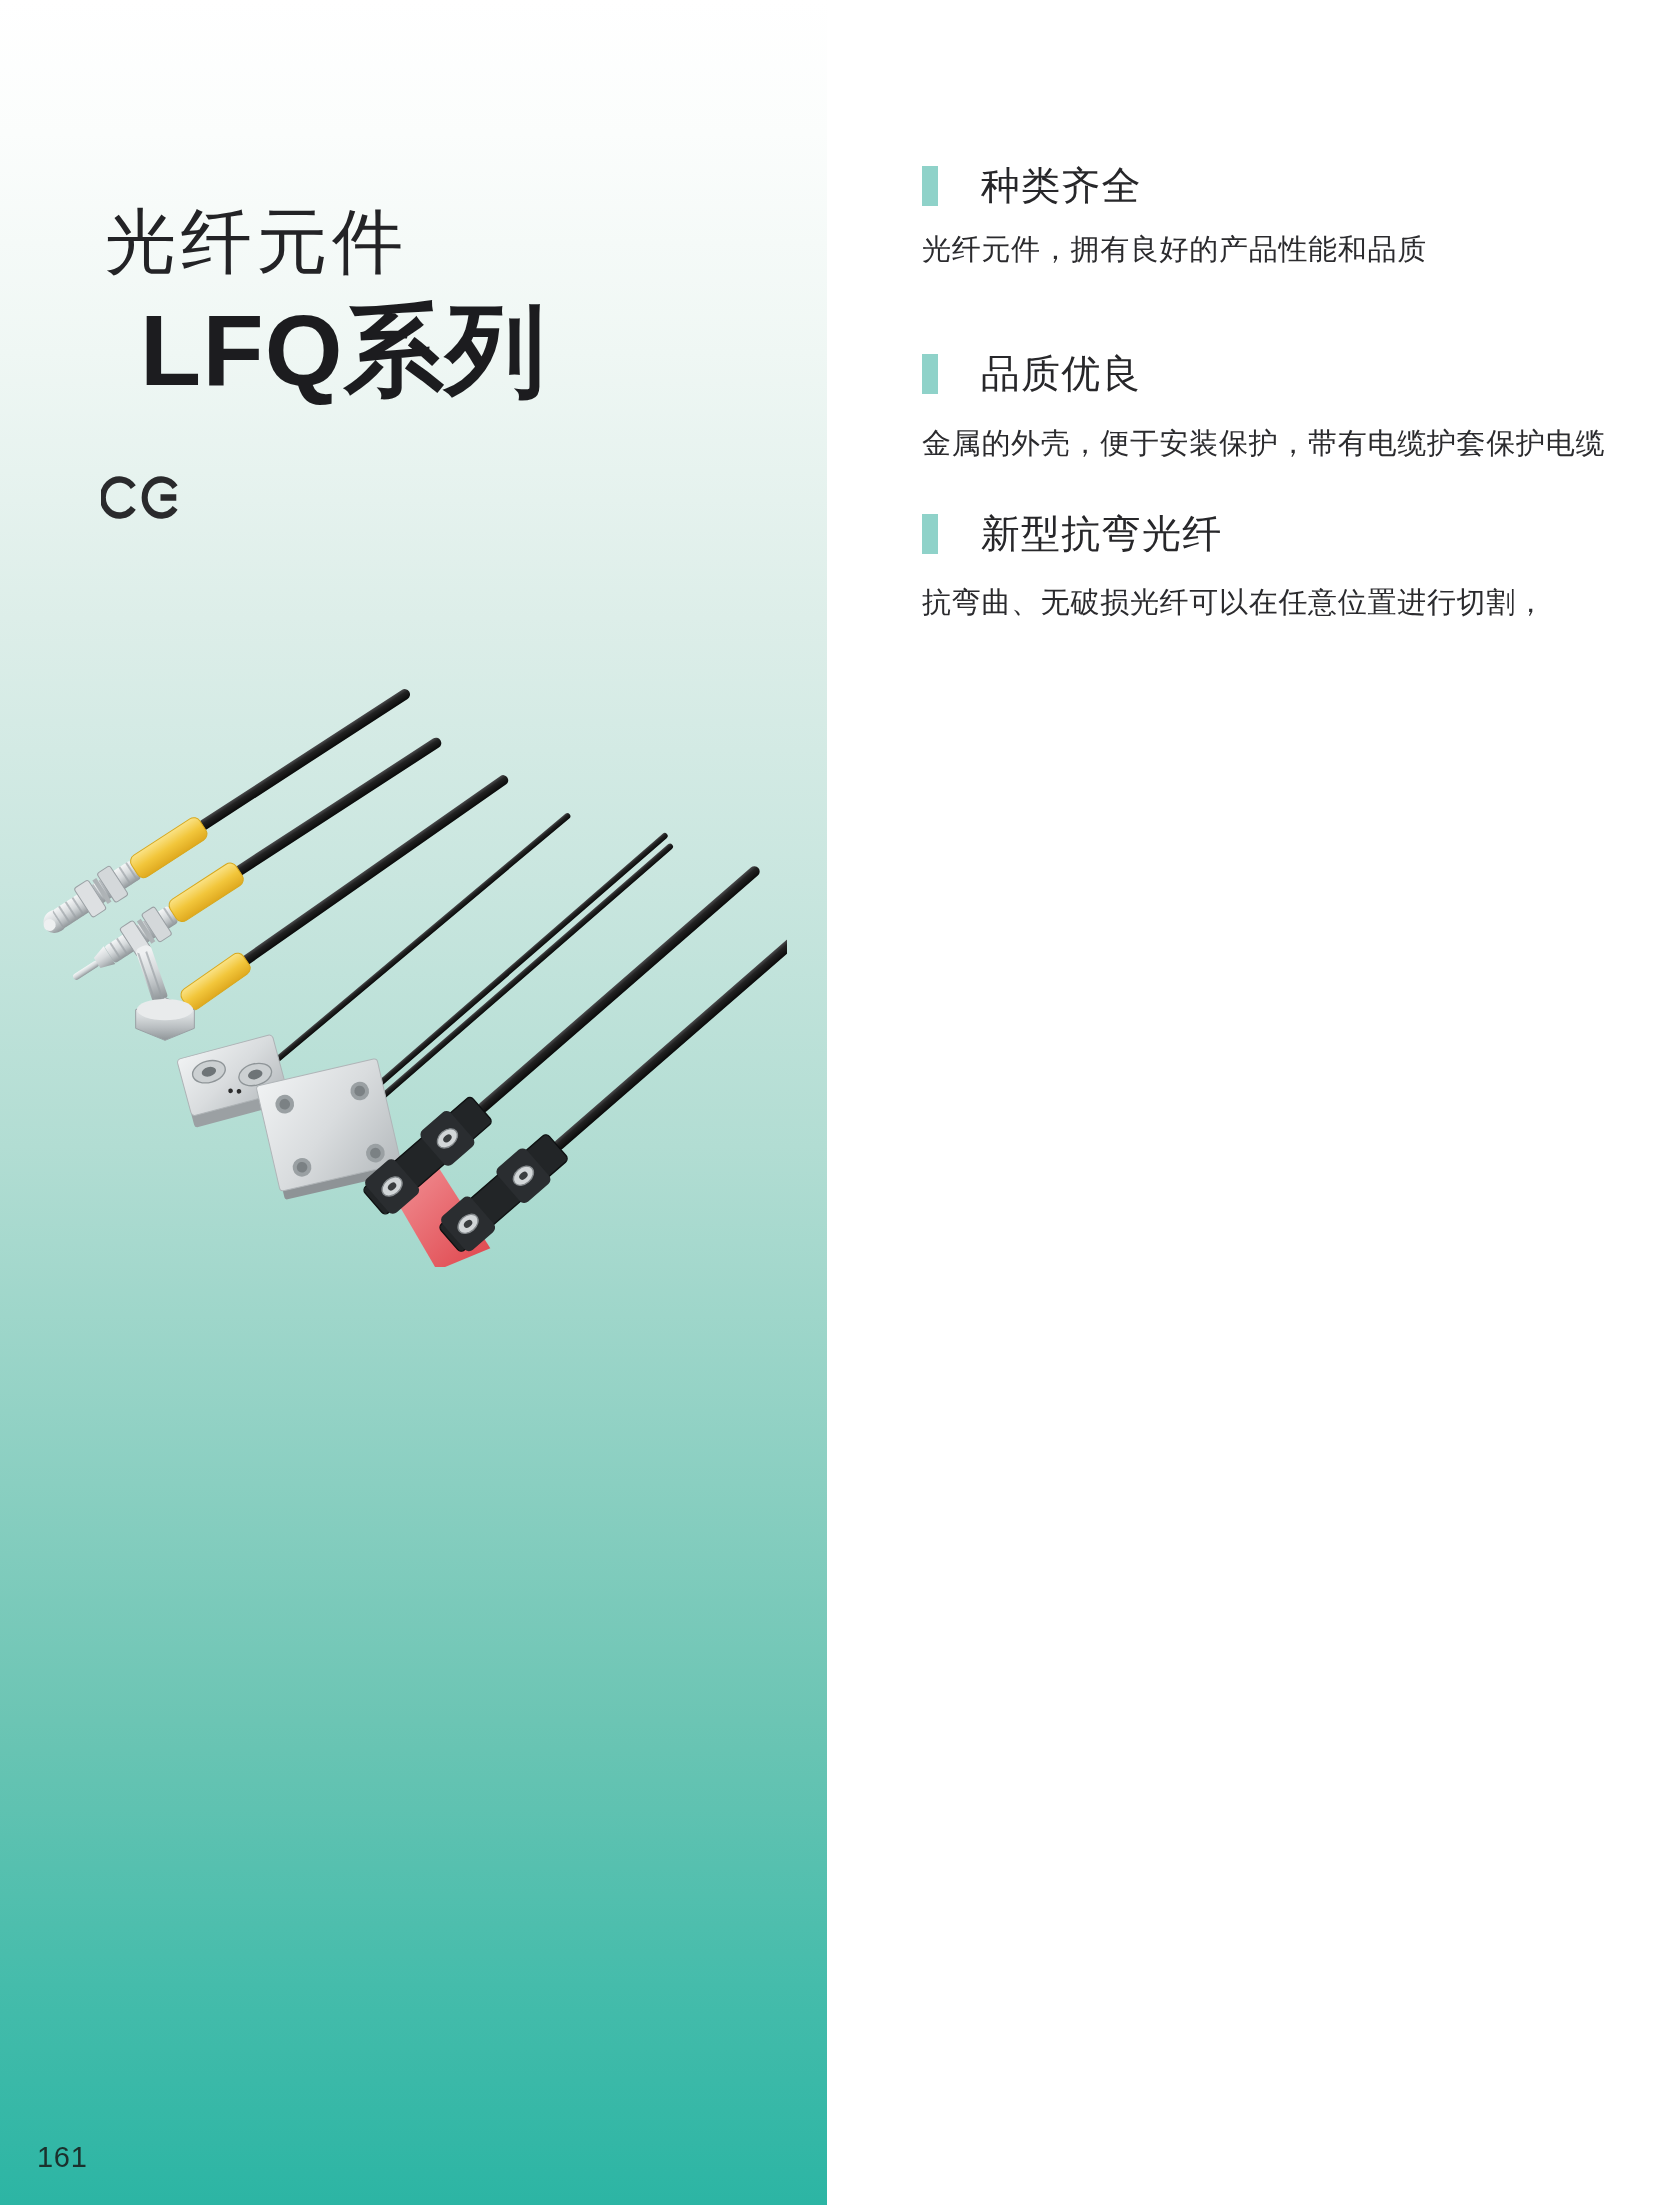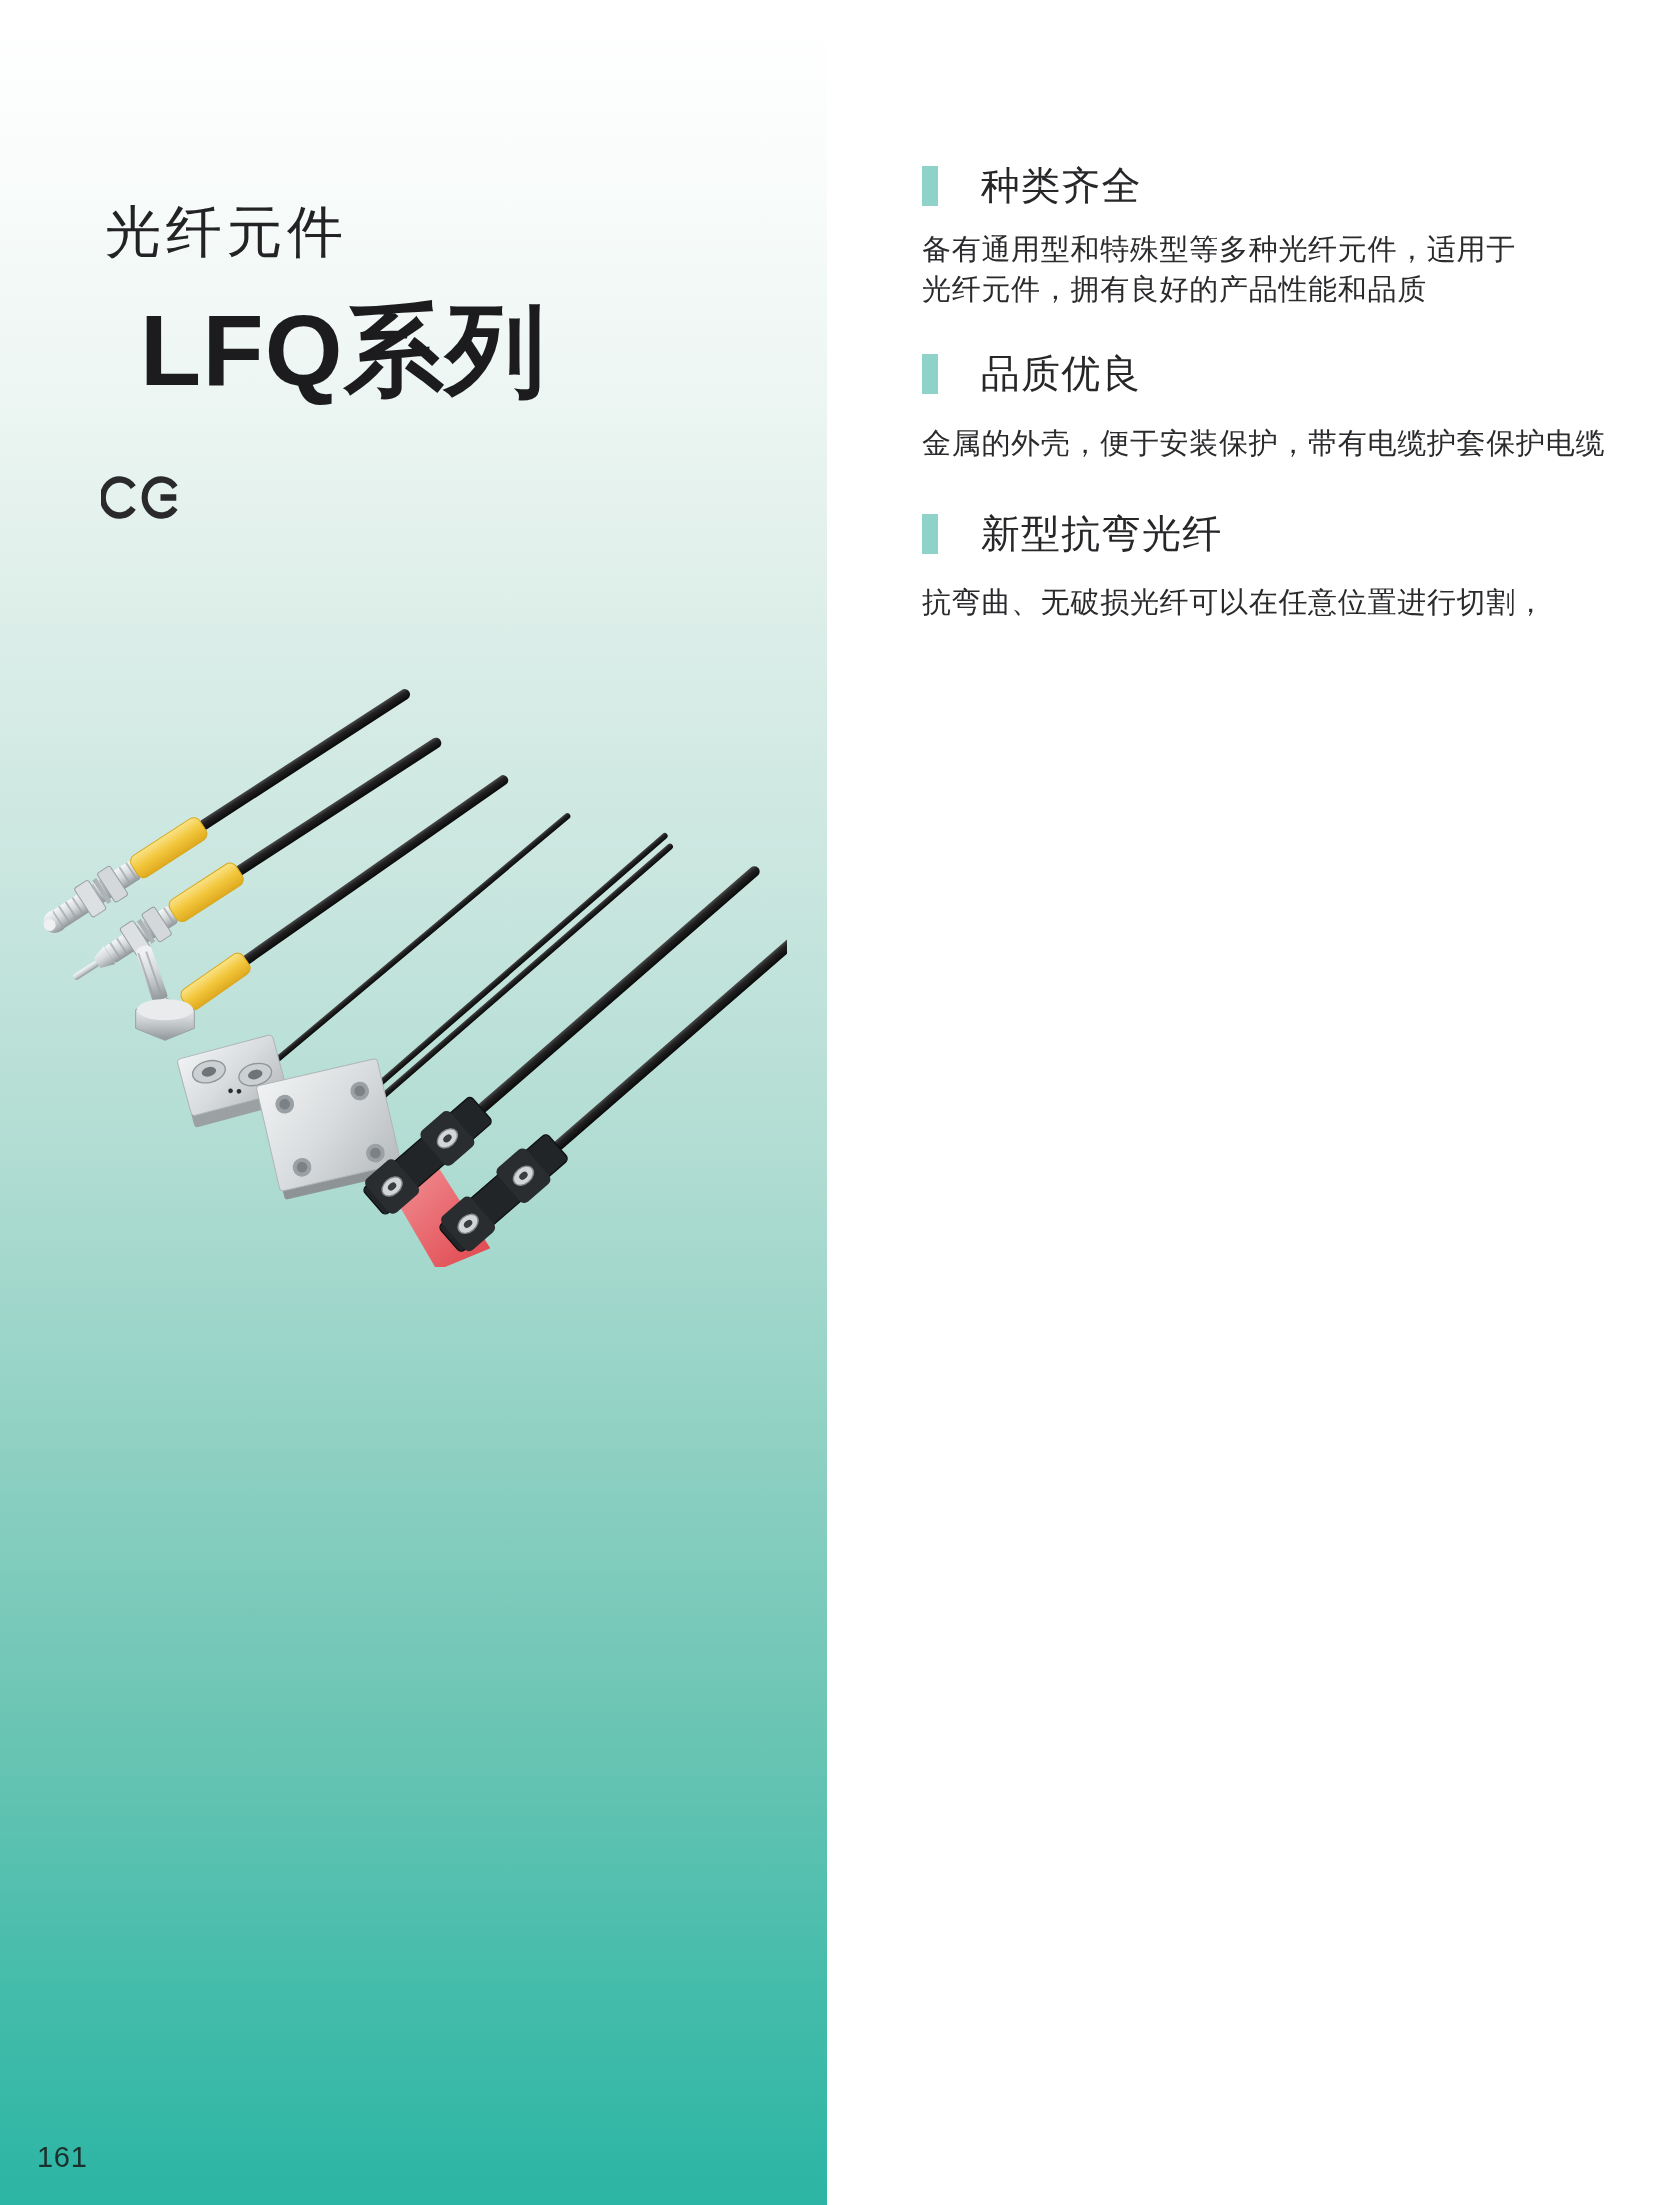--- a/index.html
+++ b/index.html
@@ -20,21 +20,21 @@
       #ddeee9 28%,
       #c9e6df 40%,
       #b2ddd3 52%,
       #93d2c5 64%,
       #6cc5b4 78%,
       #45bcab 90%,
       #2cb5a4 100%);
   }
   .title-cn{
     position:absolute;left:105px;top:195px;
-    font-size:56px;letter-spacing:4.7px;color:#232326;font-weight:500;
+    font-size:71px;letter-spacing:4.7px;color:#232326;font-weight:500;
     white-space:nowrap;
   }
   .title-series{
     position:absolute;left:100px;top:285px;
     font-size:100px;font-weight:900;color:#1c1c1f;letter-spacing:1.3px;
     white-space:nowrap;
     margin-left:40px;
   }
   .ce{position:absolute;left:101px;top:475px;}
   .photo-svg{position:absolute;left:27px;top:667px;}
@@ -211,21 +211,20 @@
     </svg>
 
     <div class="page-num">161</div>
   </div>
 
   <div class="feature-head fh1">
     <span class="f-bar"></span>
     <span class="f-title">种类齐全</span>
   </div>
   <div class="feature-body fb1">
-    <div>备有通用型和特殊型等多种光纤元件，适用于</div>
     <div>光纤元件，拥有良好的产品性能和品质</div>
   </div>
 
   <div class="feature-head fh2">
     <span class="f-bar"></span>
     <span class="f-title">品质优良</span>
   </div>
   <div class="feature-body fb2">
     <div>金属的外壳，便于安装保护，带有电缆护套保护电缆</div>
   </div>

